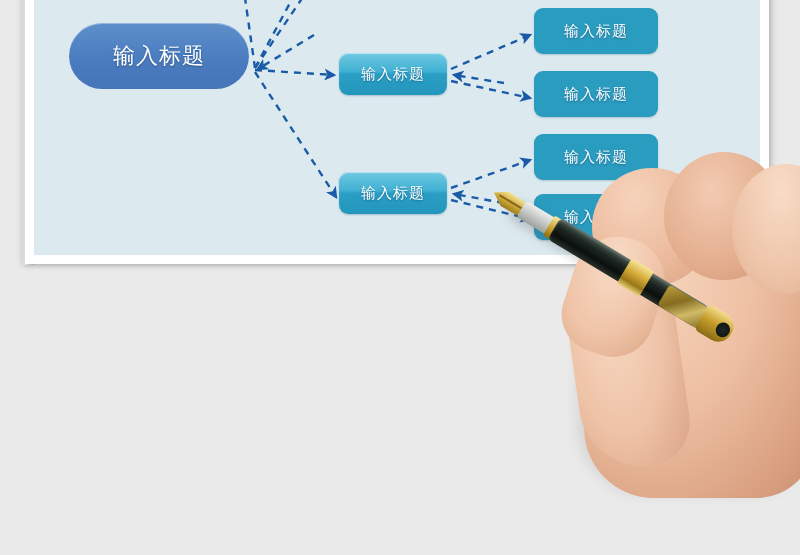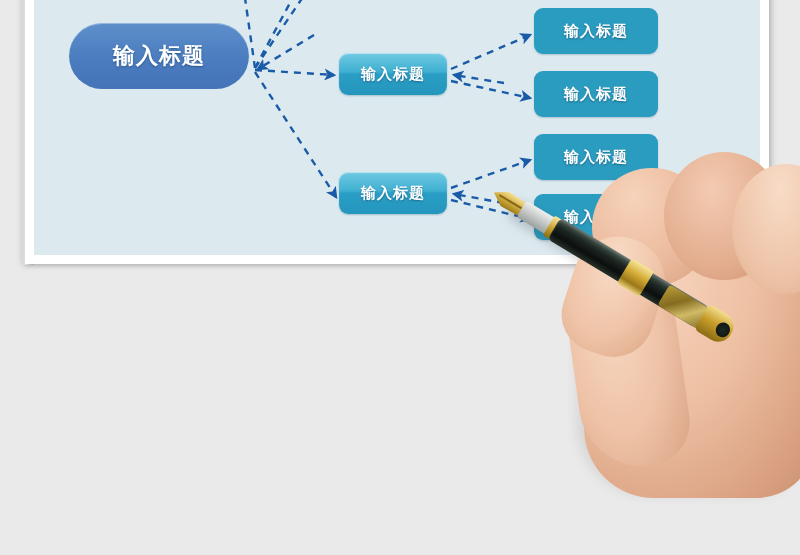--- a/index.html
+++ b/index.html
@@ -35,21 +35,21 @@
 
   
   .canvas{position:absolute;left:0;top:0;width:726px;height:290px;}
   .svg-layer{position:absolute;left:0;top:0;width:726px;height:290px;}
 
   
   .node{
     position:absolute;
     display:flex;align-items:center;justify-content:center;
     color:#ffffff;
-    font-weight:bold;
+    font-weight:normal;
     letter-spacing:1px;
     text-shadow:0 1px 2px rgba(0,40,70,.45);
     box-sizing:border-box;
     user-select:none;
   }
 
   
   .node-root{
     left:35px;top:58px;width:180px;height:66px;
     border-radius:34px;

